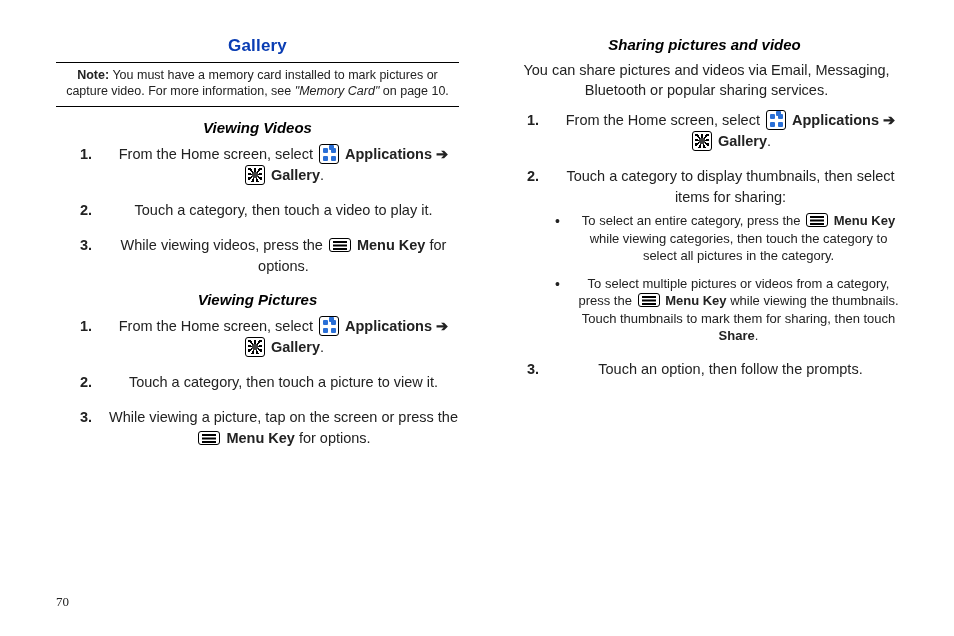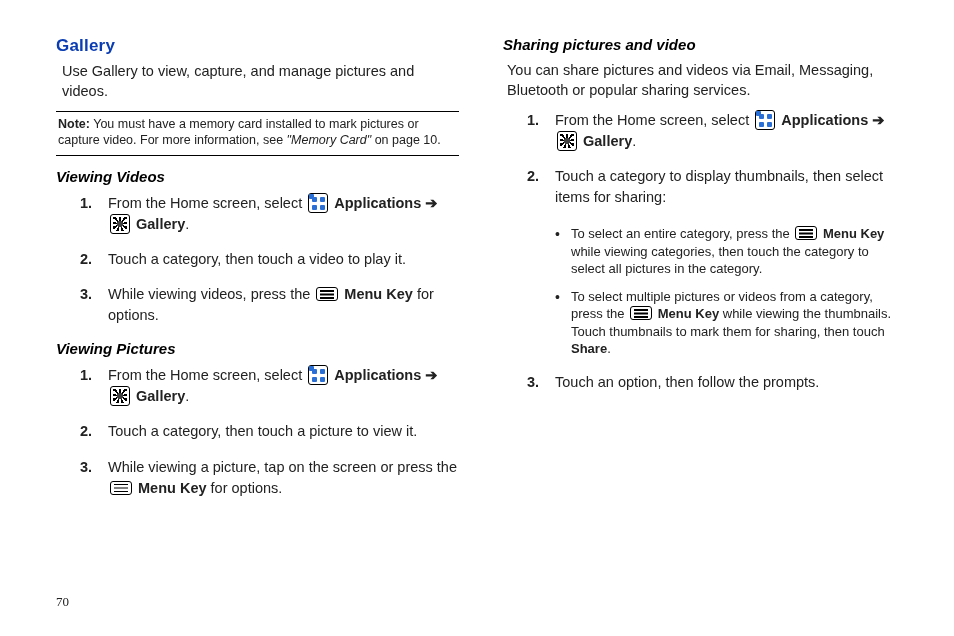--- a/index.html
+++ b/index.html
@@ -9,21 +9,21 @@
     font-size: 14px;
     color: #222;
     position: relative;
     background: #fff;
   }
   .page {
     display: flex;
     padding: 36px 48px 20px 56px;
     gap: 44px;
   }
-  .col { flex: 1; min-width: 0; }
+  .col { flex: 1; min-width: 0; text-align: center; }
   .h-gallery {
     color: #0a3db3;
     font-weight: bold;
     font-size: 17px;
     margin-bottom: 6px;
     letter-spacing: 0.2px;
   }
   .intro {
     font-size: 14.5px;
     margin: 0 0 10px 6px;
@@ -108,21 +108,21 @@
   .icon-menu::before {
     content: "";
     position: absolute;
     left: 3px; right: 3px; top: 2px;
     height: 1.5px;
     background: #000;
     box-shadow: 0 3.5px #000, 0 7px #000;
   }
   ul.bullets {
     list-style: none;
-    margin: 17px 0 0 0;
+    margin: 4px 0 0 0;
     padding: 0;
   }
   ul.bullets > li {
     position: relative;
     padding-left: 16px;
     font-size: 13px;
     line-height: 1.35;
     margin-bottom: 10px;
   }
   ul.bullets > li::before {
@@ -141,21 +141,20 @@
     font-family: Liberation Serif, serif;
   }
 </style>
 </head>
 <body>
 
 <div class="page">
 
   <div class="col">
     <div class="h-gallery">Gallery</div>
-    <div class="intro">Use Gallery to view, capture, and manage pictures and videos.</div>
 
     <div class="note-box">
       <span class="note-label">Note:</span><span> You must have a memory card installed to mark pictures or capture video. For more information, see </span><span class="quoted">"Memory Card"</span><span> on page 10.</span>
     </div>
 
     <div class="h-sub">Viewing Videos</div>
     <ol class="steps">
       <li>
         <span class="num">1.</span>
         <span>From the Home screen, select </span>

